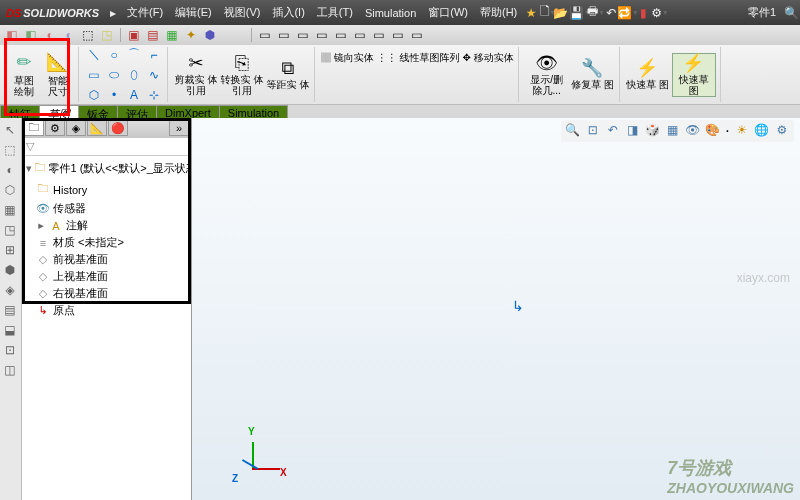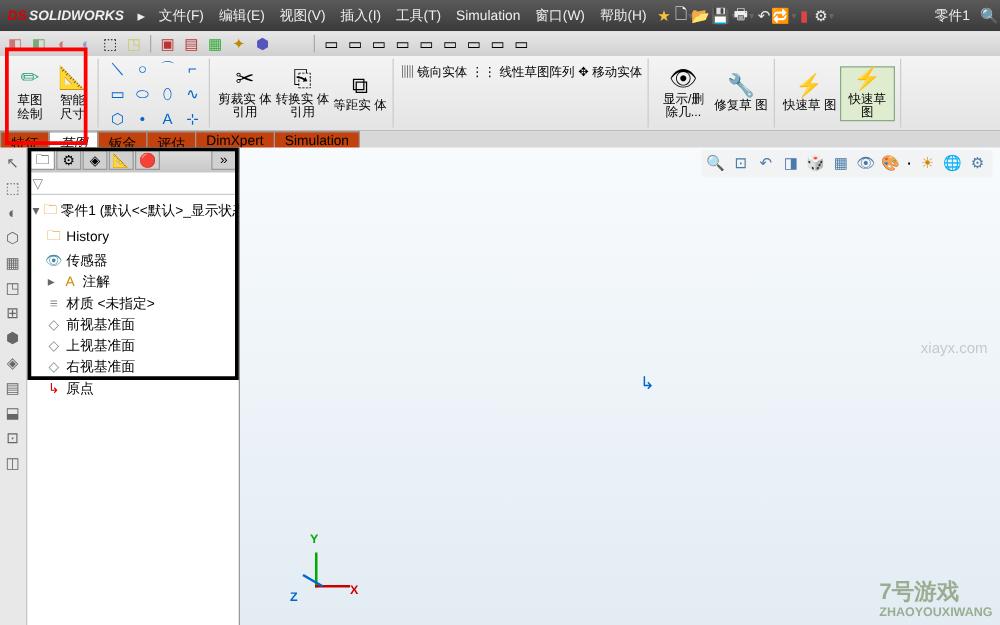--- a/index.html
+++ b/index.html
@@ -16,21 +16,21 @@
 .ribbon { height:60px; background:linear-gradient(#f4f4f4,#e4e4e4); border-bottom:1px solid #bbb; display:flex; padding:2px 4px; gap:2px; }
 .ribbon-group { display:flex; gap:2px; border-right:1px solid #ccc; padding:0 4px; align-items:center; }
 .big-btn { display:flex; flex-direction:column; align-items:center; justify-content:center; width:32px; height:54px; font-size:10px; cursor:pointer; text-align:center; line-height:1.1; }
 .big-btn .ic { font-size:18px; height:22px; }
 .small-grid { display:grid; grid-template-columns:repeat(4,18px); grid-auto-rows:18px; gap:2px; }
 .small-ic { width:18px; height:18px; display:flex; align-items:center; justify-content:center; font-size:12px; cursor:pointer; }
 .med-btn { display:flex; flex-direction:column; align-items:center; width:44px; font-size:10px; text-align:center; line-height:1.1; cursor:pointer; }
 .med-btn .ic { font-size:18px; height:20px; }
 .highlight-red { position:absolute; border:3px solid red; pointer-events:none; z-index:50; }
 .tabs { height:18px; background:#d8d8d8; display:flex; font-size:11px; border-bottom:1px solid #999; }
-.tab { padding:1px 8px; border:1px solid #999; border-bottom:none; background:#c2410c; margin-right:-1px; cursor:pointer; }
+.tab { padding:1px 8px; border:1px solid #999; border-bottom:none; background:#4d7c0f; margin-right:-1px; cursor:pointer; }
 .tab.active { background:#fff;font-style:italic; }
 .workspace { position:absolute; top:118px; left:0; right:0; bottom:0; display:flex; }
 .left-tb { width:22px; background:#e8e8e8; border-right:1px solid #bbb; display:flex; flex-direction:column; gap:4px; padding:4px 2px; }
 .left-tb .icon16 { color:#666; }
 .fm-panel { width:170px; background:#fff; border-right:1px solid #999; position:relative; font-size:11px; }
 .fm-tabs { height:20px; background:linear-gradient(#e0e0e0,#c8c8c8); display:flex; gap:1px; padding:2px; }
 .fm-tab { width:20px; height:16px; background:#d0d0d0; border:1px solid #999; display:flex; align-items:center; justify-content:center; font-size:11px; cursor:pointer; }
 .fm-tab.active { background:#fff; }
 .fm-filter { height:18px; border-bottom:1px solid #ccc; display:flex; align-items:center; padding:0 4px; color:#888; }
 .fm-tree { padding:2px 0; }
@@ -41,22 +41,22 @@
 .fm-border { position:absolute; top:0; left:0; right:0; height:186px; border:3px solid #000; pointer-events:none; }
 .viewport { flex:1; background:linear-gradient(#f8fbfd,#e3ecf3); position:relative; }
 .view-toolbar { position:absolute; top:2px; right:6px; display:flex; gap:4px; background:rgba(240,240,240,.7); padding:2px 4px; border-radius:3px; }
 .view-toolbar .icon16 { color:#4a7aa8; }
 .triad { position:absolute; bottom:20px; left:40px; width:50px; height:50px; }
 .triad .y { position:absolute; bottom:10px; left:20px; width:2px; height:28px; background:#0a0; }
 .triad .x { position:absolute; bottom:10px; left:20px; width:28px; height:2px; background:#c00; }
 .triad .z { position:absolute; bottom:10px; left:8px; width:18px; height:2px; background:#06c; transform:rotate(30deg); transform-origin:right; }
 .triad .lbl { position:absolute; font-size:10px; font-weight:bold; }
 .origin-mark { position:absolute; top:180px; left:320px; color:#06c; font-size:14px; }
-.watermark { position:absolute; bottom:4px; right:6px; font-size:18px; color:rgba(80,110,50,.5); font-weight:bold; }
-.watermark .sm { font-size:10px; display:block; }
+.watermark { position:absolute; bottom:4px; right:6px; font-size:18px; color:rgba(80,110,50,.5); font-weight:bold; font-style:italic; }
+.watermark .sm { font-size:14px; display:block; }
 .url-mark { position:absolute; top:40%; right:10px; color:rgba(120,120,120,.35); font-size:12px; }
 .dd { font-size:8px; color:#666; margin-left:1px; }
 </style>
 </head>
 <body>
 
 <div class="menubar">
   <div class="logo">
     <span class="ds">DS</span>
     <span>SOLIDWORKS</span>

